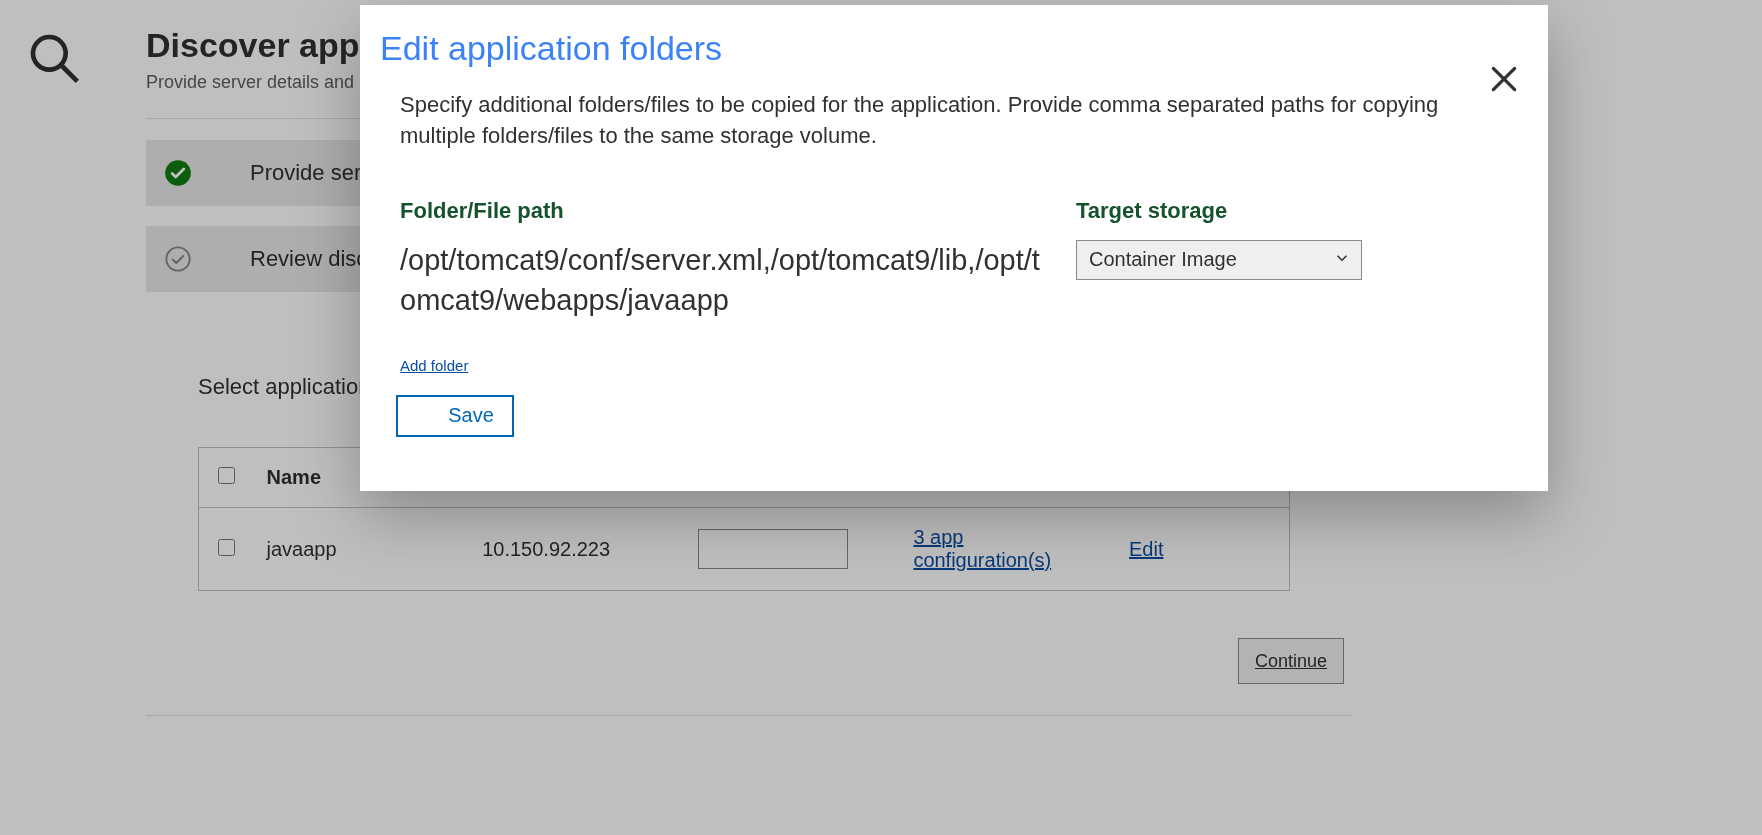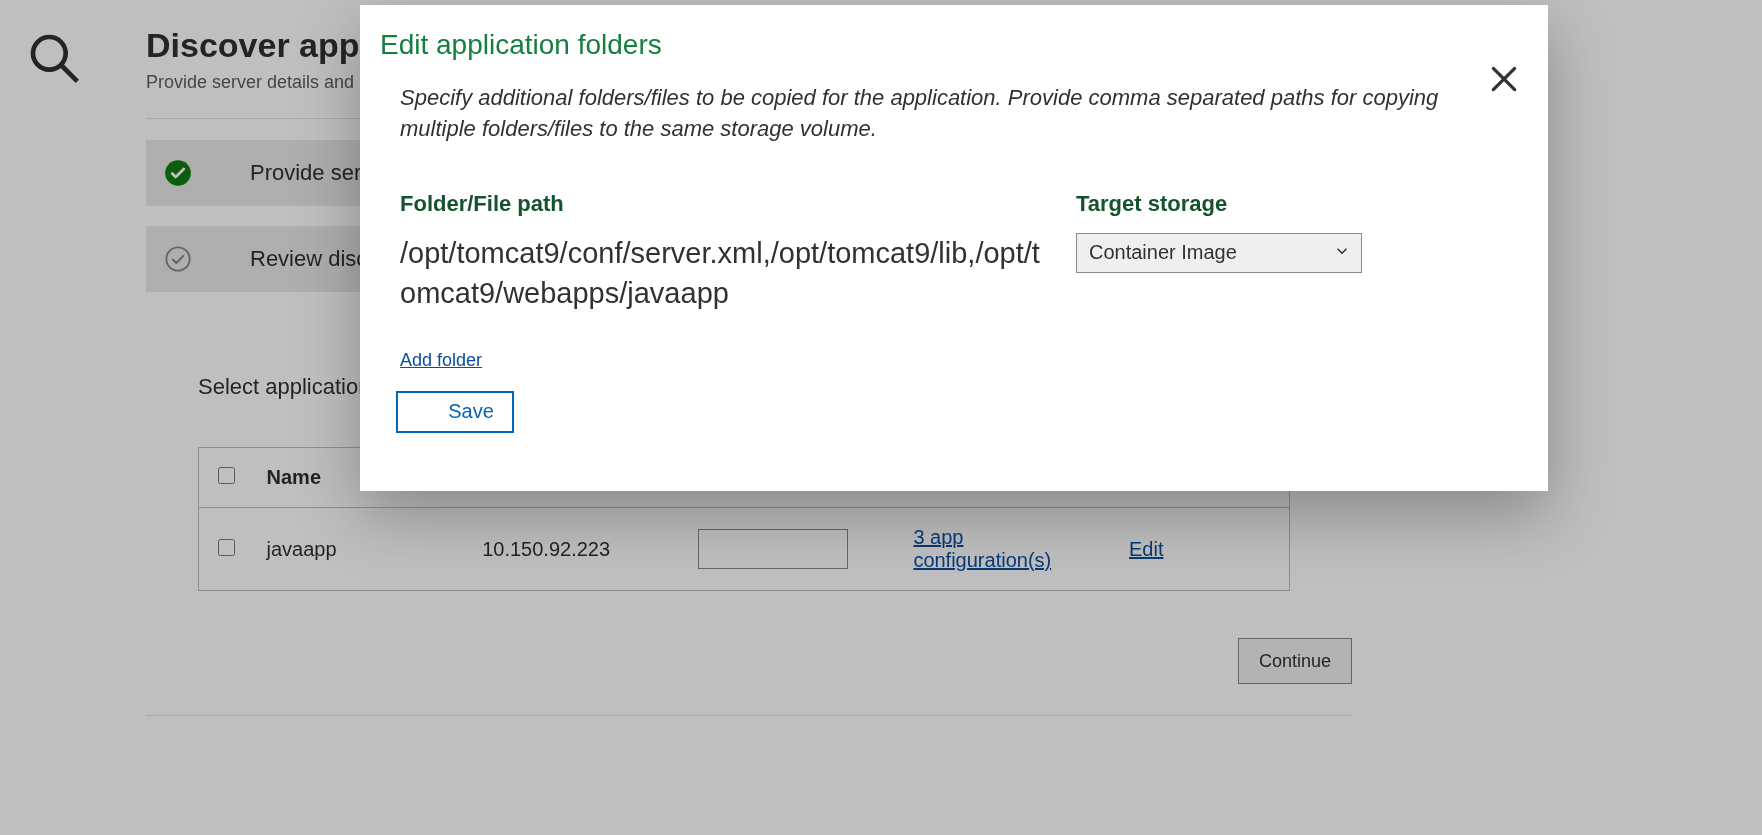--- a/index.html
+++ b/index.html
@@ -30,45 +30,45 @@
   .app-table .col-check { width: 52px; text-align:center; }
   .app-table input[type="checkbox"] { width: 17px; height: 17px; }
   .app-table .col-name { width: 200px; }
   .app-table .col-ip { width: 200px; }
   .app-table .col-target { width: 200px; }
   .app-table .col-config { width: 200px; }
   .app-table .col-folders { width: 160px; }
   .target-input { width: 150px; height: 40px; border: 1px solid #8a8886; background: #fff; }
   .link { color: #0b4ea2; text-decoration: underline; cursor: pointer; }
 
-  .continue-btn { position: absolute; left: 1238px; top: 638px; width: 114px; height: 46px; border: 1px solid #8a8886; background: #efefef; font-size: 18px; color: #323130; display:flex; align-items:center; justify-content:center; }
+  .continue-btn { position: absolute; left: 1238px; top: 638px; width: 106px; height: 46px; border: 1px solid #8a8886; background: #efefef; font-size: 18px; color: #323130; display:flex; align-items:center; justify-content:center;text-decoration:underline; }
   .hr2 { position:absolute; left:146px; top:715px; width:1206px; height:1px; background:#e0e0e0; }
 
   
   .scrim { position: absolute; inset: 0; background: rgba(0,0,0,0.25); }
 
   
   .modal { position: absolute; left: 360px; top: 5px; width: 1188px; height: 486px; background: #fff; box-shadow: 0 24px 60px rgba(0,0,0,0.28); padding: 24px 40px 24px 20px; }
-  .modal-title { font-size: 28px; font-weight: 400; color: #15803d; margin-bottom: 22px; }
+  .modal-title { font-size: 34px; font-weight: 400; color: #3b82f6; margin-bottom: 22px; }
   .modal-close { position: absolute; right: 24px; top: 56px; width: 40px; height: 40px; display:flex; align-items:center; justify-content:center; cursor:pointer; }
   .modal-close svg { width: 32px; height: 32px; }
-  .modal-desc { font-size: 22px; color: #323130; line-height: 1.4; margin: 0 20px 46px 20px; max-width: 1060px; font-style: italic; }
+  .modal-desc { font-size: 22px; color: #323130; line-height: 1.4; margin: 0 20px 46px 20px; max-width: 1060px; }
 
   .form-row { display: flex; margin: 0 0 0 20px; }
   .col-path { width: 676px; margin-right: 0; }
   .col-storage { width: 360px; }
   .form-label { font-size: 22px; font-weight: 600; color: #14532d; margin-bottom: 16px; display:block; }
   .path-value { font-size: 29px; color: #323130; line-height: 1.4; word-break: break-all; max-width: 656px; }
 
   .select-wrap { position: relative; width: 286px; height: 40px; border: 1px solid #8a8a8a; background: #efefef; display:flex; align-items:center; padding: 6px 12px; cursor:pointer; }
   .select-wrap .select-text { font-size: 20px; color: #323130; }
   .select-wrap .chev { position:absolute; right:10px; top:50%; transform:translateY(-50%); }
   .select-wrap .chev svg { width:18px; height:18px; }
 
-  .add-folder { display:inline-block; margin: 36px 0 0 20px; font-size: 18px; color:#0b4ea2; text-decoration: underline; cursor:pointer; }
+  .add-folder { display:inline-block; margin: 36px 0 0 20px; font-size: 15px; color:#0b4ea2; text-decoration: underline; cursor:pointer; }
 
   .save-btn { margin: 20px 0 0 16px; width: 118px; height: 42px; border: 2px solid #0067b8; background: #fff; color: #0067b8; font-size: 20px; display:flex; align-items:center; justify-content:center; cursor:pointer;padding-left:32px; }
 </style>
 </head>
 <body>
 
 <div class="page-root">
 
   <div class="bg-layer">
 

